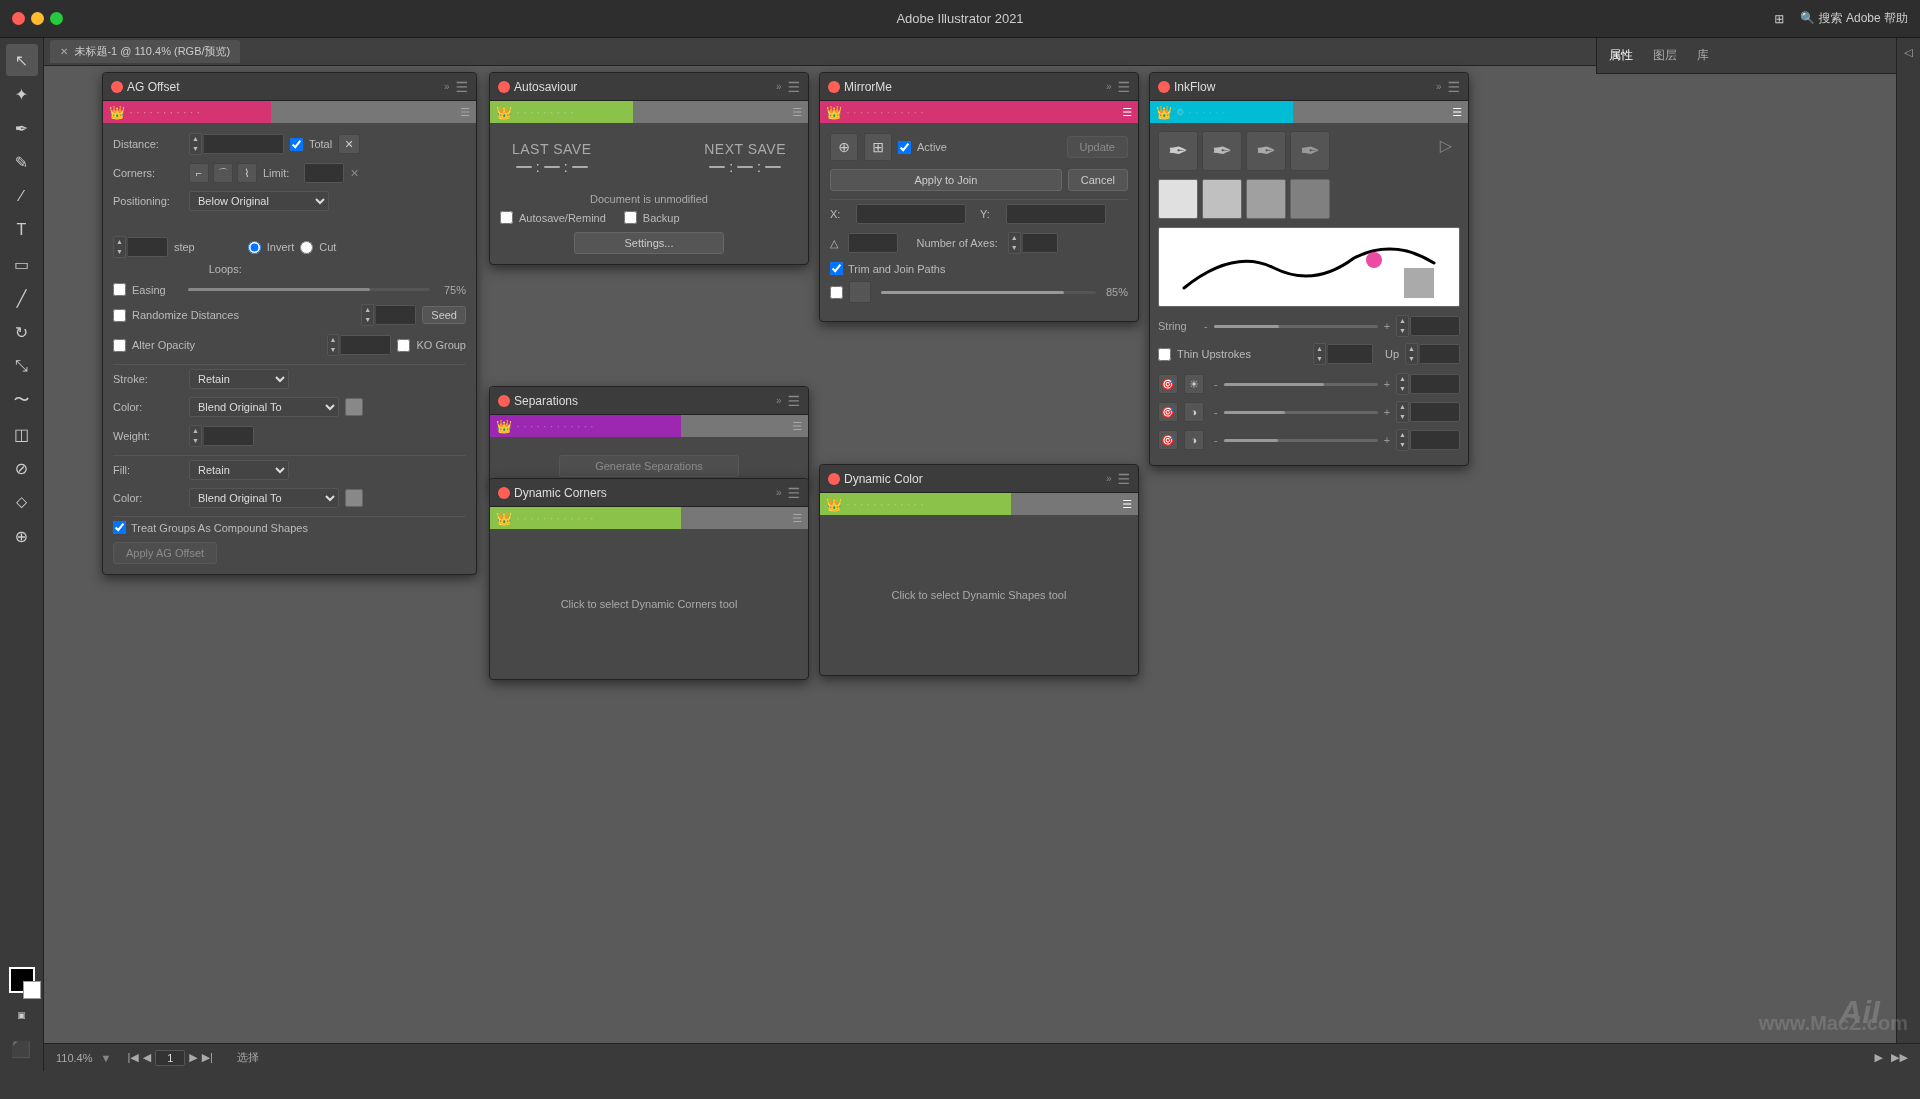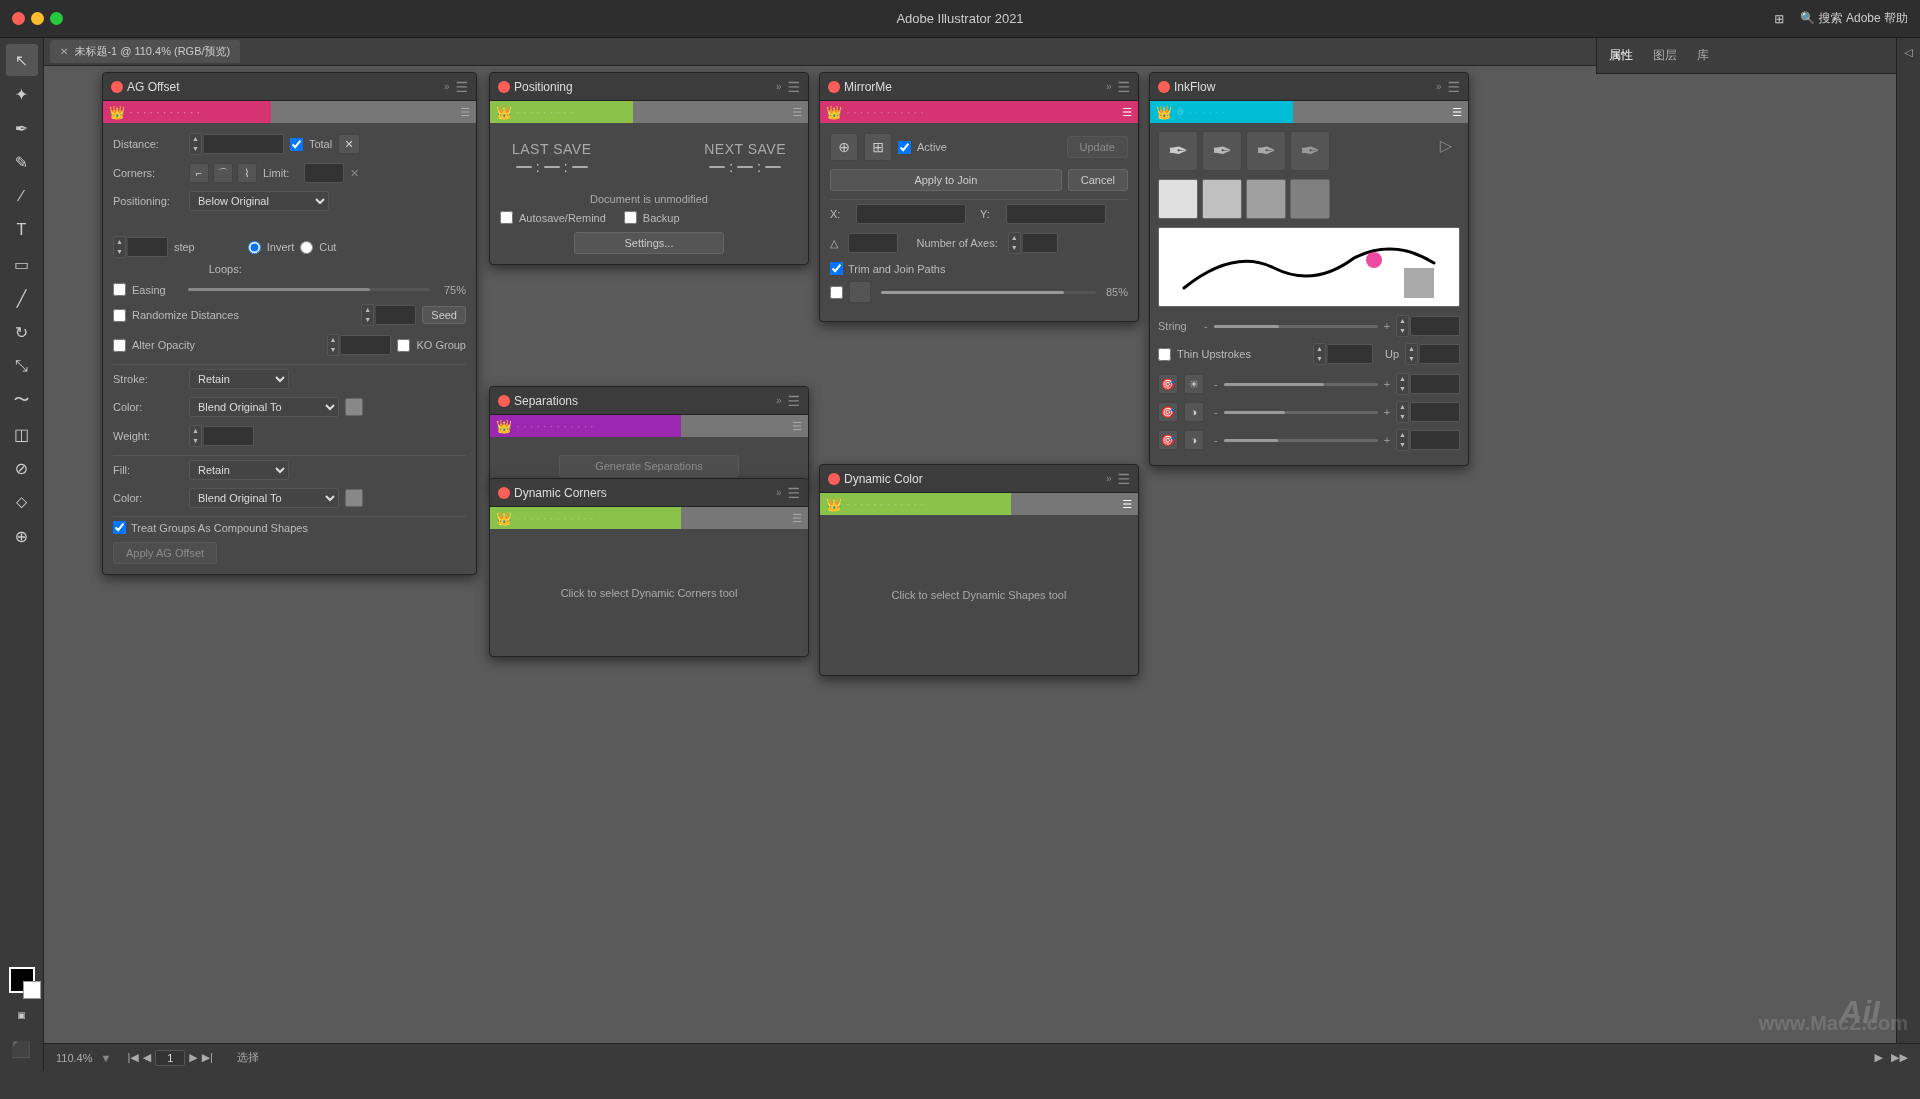--- a/index.html
+++ b/index.html
@@ -581,21 +581,21 @@
 
         <div style="margin-top:8px;">
           <button class="btn btn-disabled">Apply AG Offset</button>
         </div>
       </div>
     </div>
 
     <div class="panel" style="left:445px;top:34px;width:315px;">
       <div class="panel-header">
         <span class="panel-x-btn"></span>
-        <span class="panel-title">Positioning</span>
+        <span class="panel-title">Autosaviour</span>
         <span style="color:#888;font-size:10px;">»</span>
         <span style="color:#888;font-size:14px;margin-left:6px;">☰</span>
       </div>
 
       <div style="height:22px;background:linear-gradient(to right, #8bc34a 0%, #8bc34a 45%, #777 45%);display:flex;align-items:center;padding:0 6px;gap:4px;">
         <span style="color:#fff;font-size:13px;">👑</span>
         <span style="color:rgba(255,255,255,0.3);font-size:11px;flex:1;overflow:hidden;">· · · · · · · · ·</span>
         <span style="color:#aaa;font-size:11px;">☰</span>
       </div>
 
@@ -667,21 +667,21 @@
         <span style="color:#888;font-size:10px;">»</span>
         <span style="color:#888;font-size:14px;margin-left:6px;">☰</span>
       </div>
 
       <div style="height:22px;background:linear-gradient(to right, #8bc34a 0%, #8bc34a 60%, #777 60%);display:flex;align-items:center;padding:0 6px;gap:4px;">
         <span style="color:#fff;font-size:13px;">👑</span>
         <span style="color:rgba(255,255,255,0.3);font-size:11px;flex:1;overflow:hidden;">· · · · · · · · · · · ·</span>
         <span style="color:#aaa;font-size:11px;">☰</span>
       </div>
 
-      <div style="height:127px;display:flex;align-items:center;justify-content:center;">
+      <div style="height:150px;display:flex;align-items:center;justify-content:center;">
         <span style="color:#aaa;font-size:11px;">Click to select Dynamic Corners tool</span>
       </div>
     </div>
 
     <div class="panel" style="left:775px;top:34px;width:315px;">
       <div class="panel-header">
         <span class="panel-x-btn"></span>
         <span class="panel-title">MirrorMe</span>
         <span style="color:#888;font-size:10px;">»</span>
         <span style="color:#888;font-size:14px;margin-left:6px;">☰</span>

